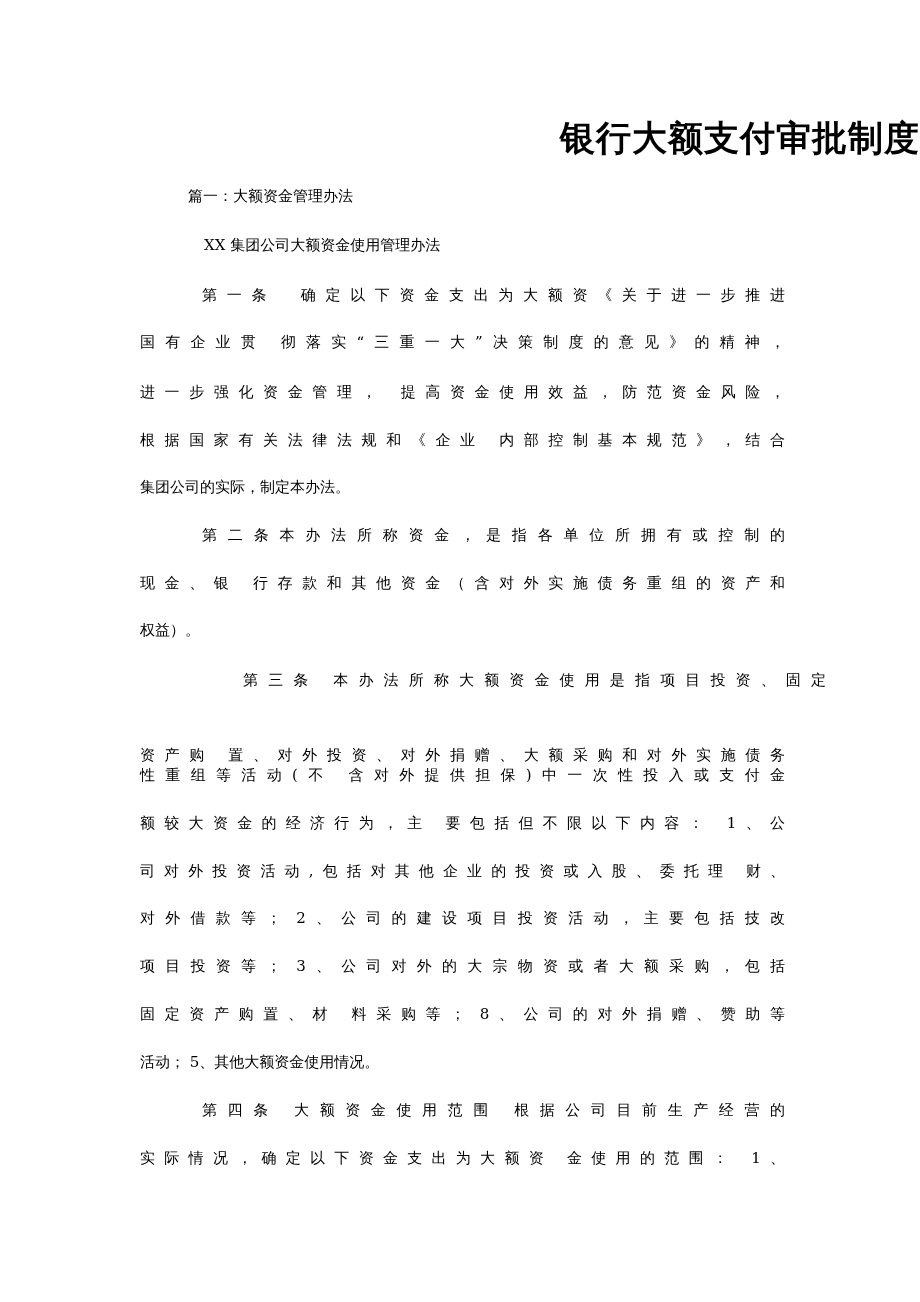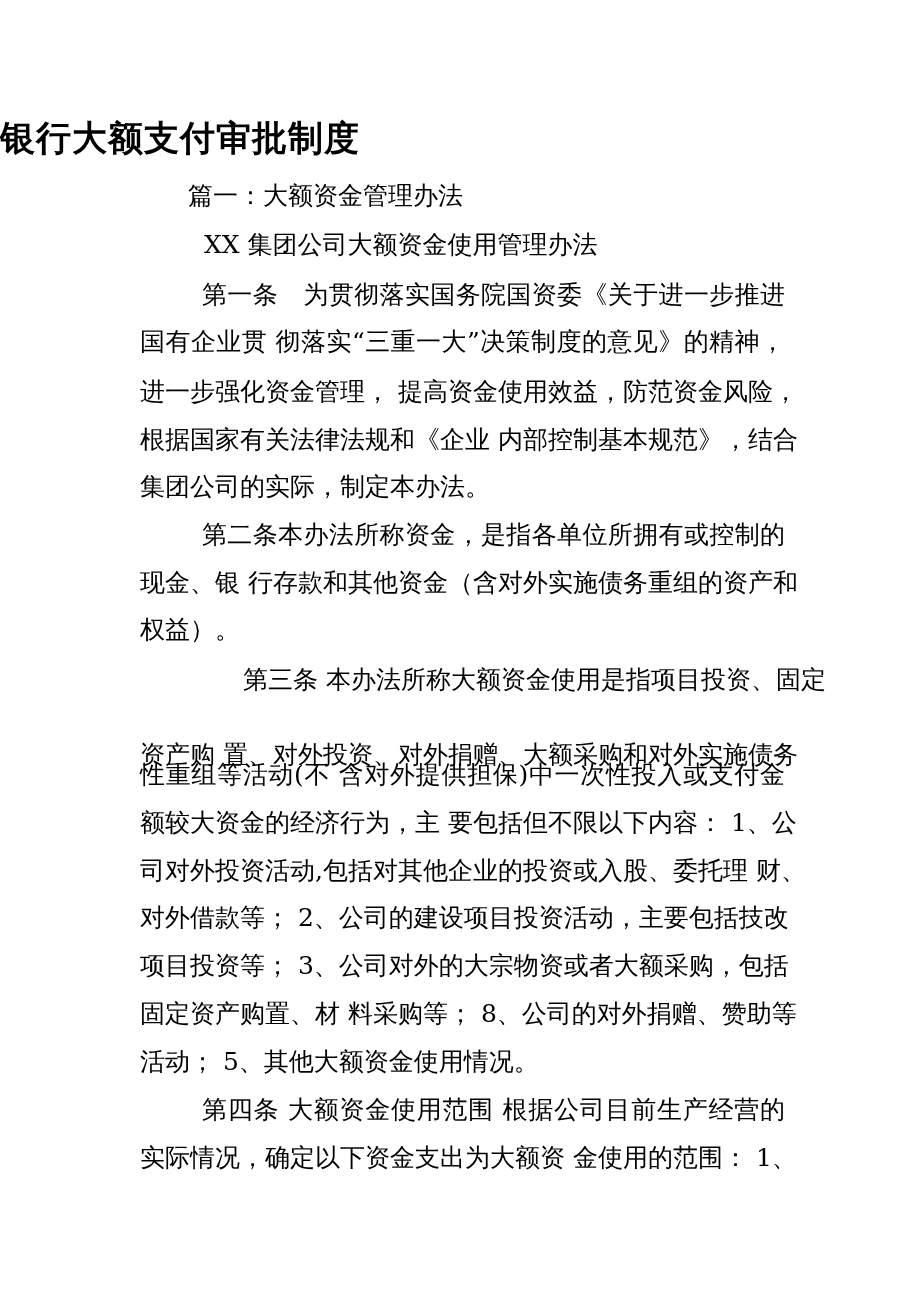--- a/index.html
+++ b/index.html
@@ -21,32 +21,32 @@
       top: 0;
       width: 920px;
       height: 1302px;
       background: #ffffff;
     }
     .title {
       position: absolute;
       left: 0;
       top: 112px;
       width: 920px;
-      text-align: left;
+      text-align: right;
       font-family: "DejaVu Sans", "Liberation Sans", sans-serif;
       font-weight: bold;
       font-size: 35px;
       line-height: 52px;
       letter-spacing: 1px;
     }
     .line {
       position: absolute;
       left: 140px;
       width: 645px;
-      font-size: 25px;
+      font-size: 15px;
       line-height: 34px;
       white-space: nowrap;
       text-align: justify;
       text-align-last: justify;
     }
     .line.last {
       text-align-last: left;
     }
     .line.indent1 { left: 188px; width: 300px; text-align-last: left; }
     .line.indent2 { left: 204px; width: 400px; text-align-last: left; }
@@ -54,21 +54,21 @@
   </style>
 </head>
 <body>
 
 <div class="page">
   <div class="title">银行大额支付审批制度</div>
 
   <div class="line indent1" style="top:179px;">篇一：大额资金管理办法</div>
   <div class="line indent2" style="top:228px;">XX 集团公司大额资金使用管理办法</div>
 
-  <div class="line indent3" style="top:278px;">第一条　为贯彻落实国务院国资委《关于进一步推进</div>
+  <div class="line indent3" style="top:278px;">第一条　确定以下资金支出为大额资《关于进一步推进</div>
   <div class="line" style="top:325px;">国有企业贯 彻落实“三重一大”决策制度的意见》的精神，</div>
   <div class="line" style="top:375px;">进一步强化资金管理， 提高资金使用效益，防范资金风险，</div>
   <div class="line" style="top:423px;">根据国家有关法律法规和《企业 内部控制基本规范》，结合</div>
   <div class="line last" style="top:470px;">集团公司的实际，制定本办法。</div>
 
   <div class="line indent3" style="top:518px;">第二条本办法所称资金，是指各单位所拥有或控制的</div>
   <div class="line" style="top:566px;">现金、银 行存款和其他资金（含对外实施债务重组的资产和</div>
   <div class="line last" style="top:613px;">权益）。</div>
 
   <div class="line indent3" style="top:663px;margin-left:41px;">第三条 本办法所称大额资金使用是指项目投资、固定</div>

